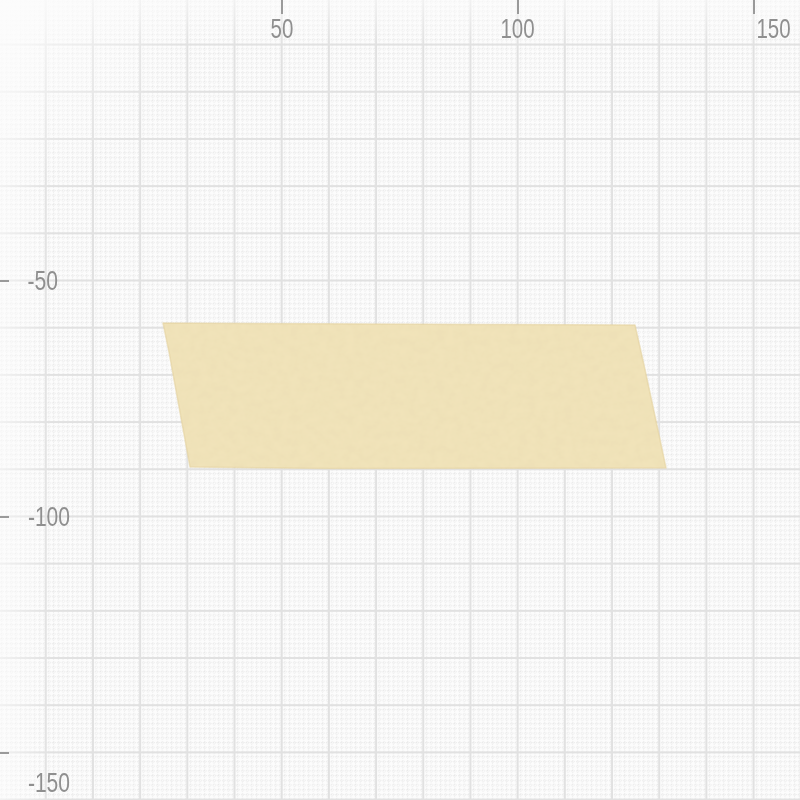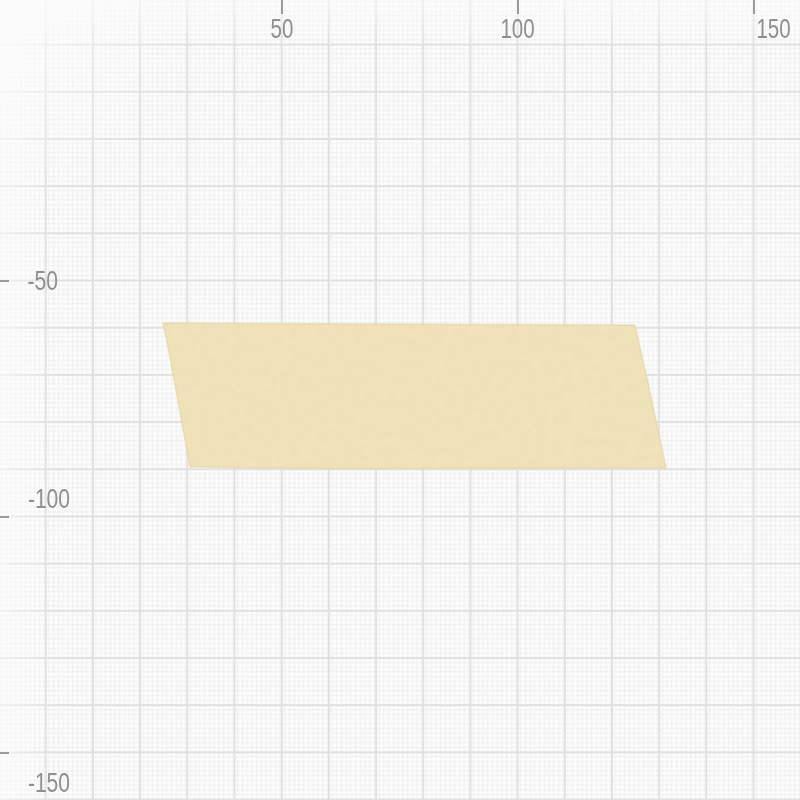--- a/index.html
+++ b/index.html
@@ -100,20 +100,20 @@
     <span class="cond">150</span>
   </div>
 
   <div class="y-tick" style="top: 280px;"></div>
   <div class="y-tick" style="top: 516px;"></div>
   <div class="y-tick" style="top: 752px;"></div>
 
   <div class="ruler-label y-label" style="top: 267px;">
     <span class="cond">-50</span>
   </div>
-  <div class="ruler-label y-label" style="top: 485px;">
+  <div class="ruler-label y-label" style="top: 503px;">
     <span class="cond">-100</span>
   </div>
   <div class="ruler-label y-label" style="top: 769px;">
     <span class="cond">-150</span>
   </div>
 
 </div>
 
 </body></html>

